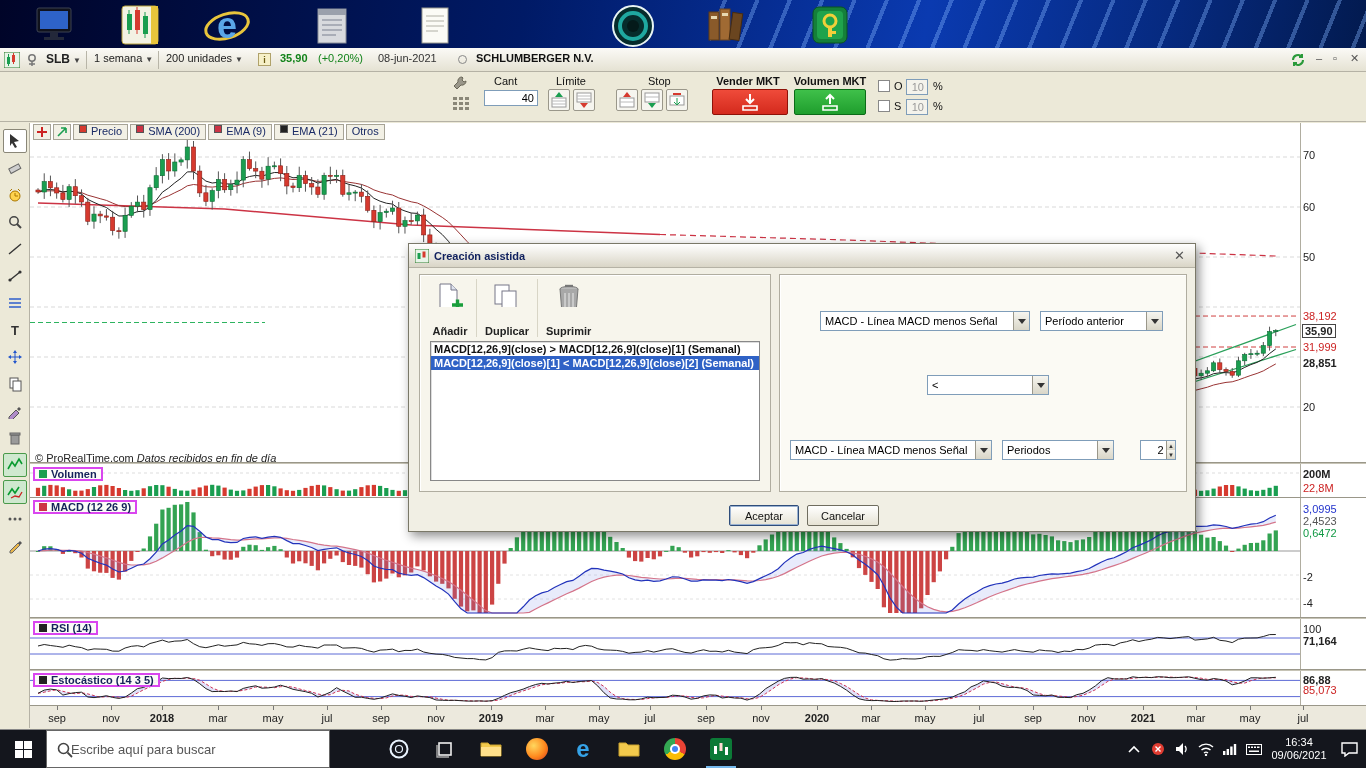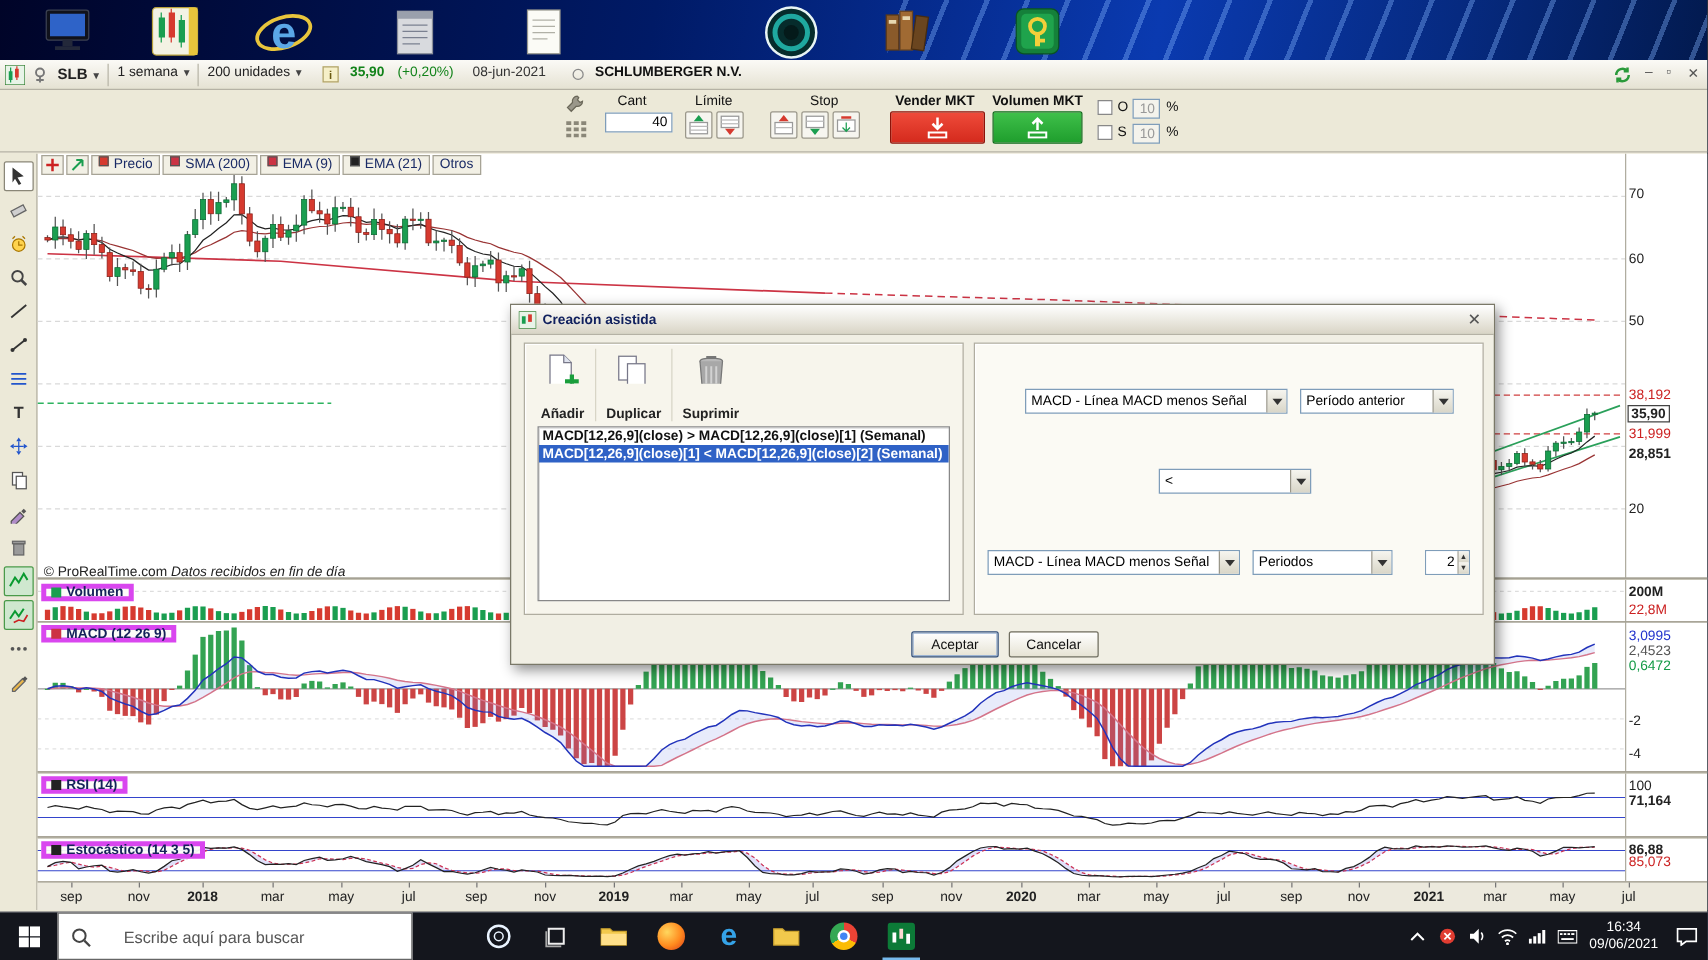--- a/index.html
+++ b/index.html
@@ -32,21 +32,21 @@
   .yaxis-bg{position:absolute;left:1300px;top:75px;width:66px;height:582px;background:#fff;border-left:1px solid #b0ada0;}
   .left-toolbar{position:absolute;left:0;top:75px;width:30px;height:605px;background:#ece9d8;border-right:1px solid #b5b2a5;}
   .ltool{position:absolute;left:3px;width:24px;height:24px;border:1px solid transparent;border-radius:2px;display:flex;align-items:center;justify-content:center;cursor:pointer;}
   .ltool.sel{background:#fff;border-color:#8a8778;}
   .ltool.hl{background:#cfe8cf;border-color:#4a9a4a;}
   .tabs{position:absolute;left:33px;top:76px;height:16px;display:flex;gap:2px;font-size:11px;}
   .tab{background:#f2f0e5;border:1px solid #a6a396;padding:0 5px;display:flex;gap:4px;color:#1a2b66;cursor:pointer;height:16px;}
   .tab .sq{width:8px;height:8px;display:inline-block;border:1px solid #555;}
   .tabbtn{background:#f2f0e5;border:1px solid #a6a396;width:18px;height:16px;display:flex;align-items:center;justify-content:center;cursor:pointer;}
   .psep{position:absolute;left:30px;width:1336px;background:#c6c3b5;border-top:1px solid #9a9789;}
-  .panel-label{position:absolute;background:rgba(252,252,248,.95);border:4px solid #d946ef;font-size:11px;color:#14225a;display:flex;align-items:center;gap:4px;padding:0 4px;height:14px;font-weight:bold;}
+  .panel-label{position:absolute;background:rgba(252,252,248,.95);border:2px solid #d946ef;font-size:11px;color:#14225a;display:flex;align-items:center;gap:4px;padding:0 4px;height:14px;font-weight:bold;}
   .panel-label .sq{width:8px;height:8px;display:inline-block;}
   .copyright{position:absolute;left:35px;top:404px;font-size:11px;color:#222;}
   .xaxis{position:absolute;left:30px;top:657px;width:1336px;height:23px;background:#ece9dd;border-top:1px solid #9a9789;}
   .xaxis .xl{position:absolute;top:6px;transform:translateX(-50%);font-size:11px;color:#222;}
   .xaxis .xt{position:absolute;top:0;width:1px;height:4px;background:#777;}
   .ylab{position:absolute;left:3px;font-size:11px;white-space:nowrap;}
   .ylab.boxed{border:1px solid #444;background:#fff;padding:0 2px;left:2px;}
   
   .dialog{position:absolute;z-index:5;background:#f1efe4;border:1px solid #7a7868;box-shadow:3px 4px 10px rgba(0,0,0,.45);}
   .dlg-title{position:absolute;left:0;top:0;right:0;height:24px;background:linear-gradient(#ffffff,#d9d5c6);border-bottom:1px solid #b5b2a5;display:flex;align-items:center;padding:0 6px;gap:5px;}
@@ -69,21 +69,21 @@
   .spin input{width:100%;border:0;font-size:11px;text-align:right;padding:0 2px;outline:none;}
   .spin .sb{width:13px;display:flex;flex-direction:column;border-left:1px solid #9a978a;}
   .spin .sb div{flex:1;background:linear-gradient(#f6f5ef,#d9d6c8);display:flex;align-items:center;justify-content:center;font-size:6px;color:#333;cursor:pointer;}
   .dbtn{position:absolute;height:21px;background:linear-gradient(#ffffff,#e6e3d4);border:1px solid #6f6d5f;border-radius:2px;font-size:11px;color:#111;cursor:pointer;}
   .dbtn.default{border:1px solid #2f4d7a;box-shadow:0 0 0 1px #9ab2d2 inset;}
   
   .taskbar{position:absolute;left:0;bottom:0;width:100%;height:38px;background:#14161d;z-index:9;display:flex;align-items:center;}
   .tb-ico{width:46px;height:38px;display:flex;align-items:center;justify-content:center;cursor:pointer;position:relative;}
   .tb-ico.running::after{content:"";position:absolute;bottom:0;left:8px;right:8px;height:2px;background:#76b9ed;}
   .search{position:relative;width:284px;height:38px;background:#fff;border:1px solid #666;display:flex;align-items:center;}
-  .search input{border:0;outline:none;width:100%;font-size:13px;padding-left:52px;background:transparent;color:#8b5cf6;}
+  .search input{border:0;outline:none;width:100%;font-size:13px;padding-left:24px;background:transparent;color:#8b5cf6;}
   .search input::placeholder{color:#555;}
   .tray{margin-left:auto;display:flex;align-items:center;height:38px;}
   .tray .ti{width:24px;height:38px;display:flex;align-items:center;justify-content:center;cursor:pointer;}
   .clock{width:66px;text-align:center;color:#fff;font-size:11px;line-height:13px;cursor:default;padding:0 2px;}
   svg{display:block;}
   .chart-svg{position:absolute;left:30px;}
 </style>
 </head>
 <body>
 

